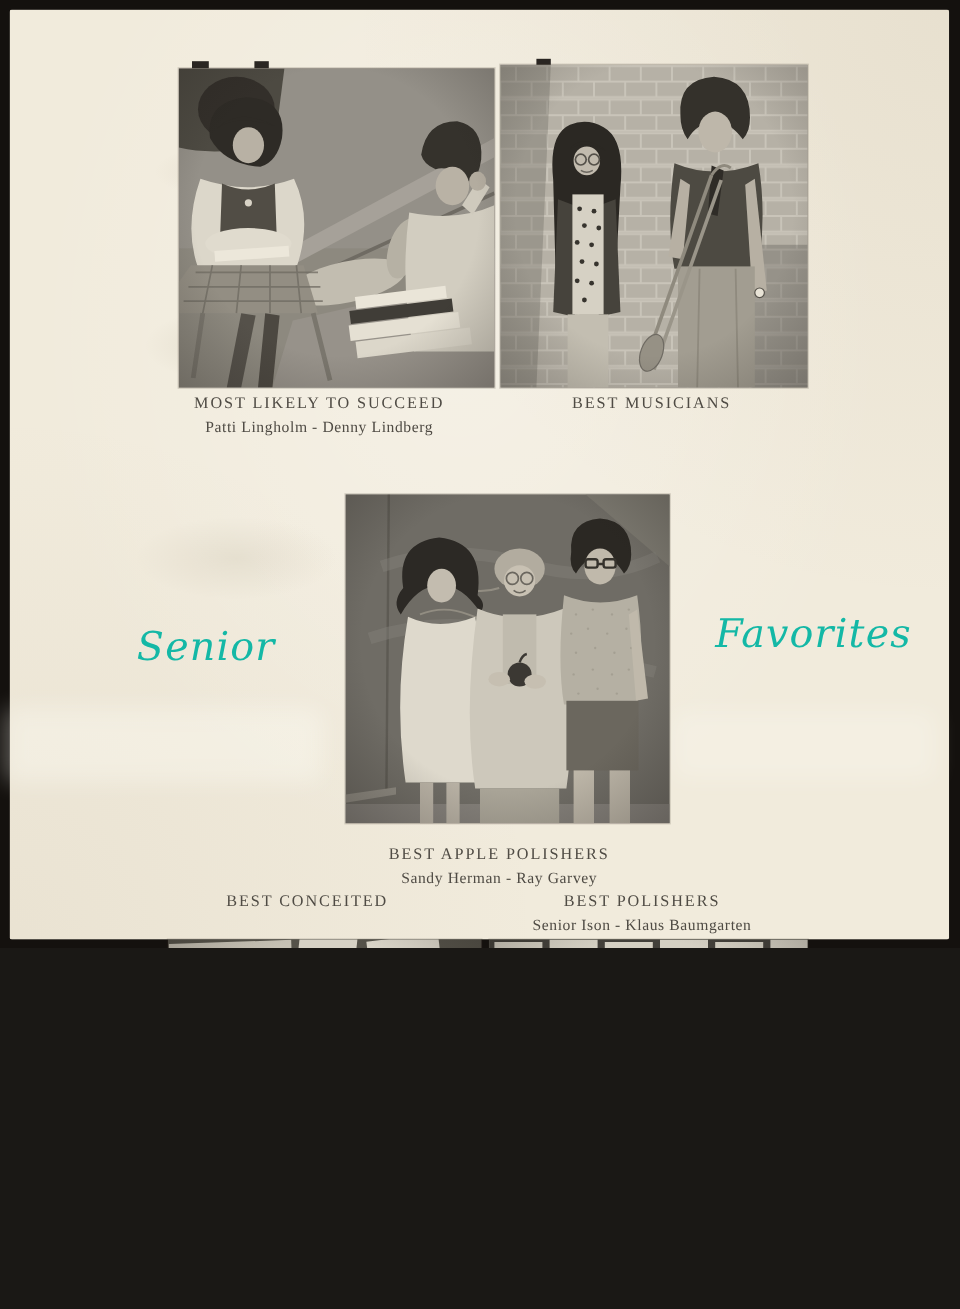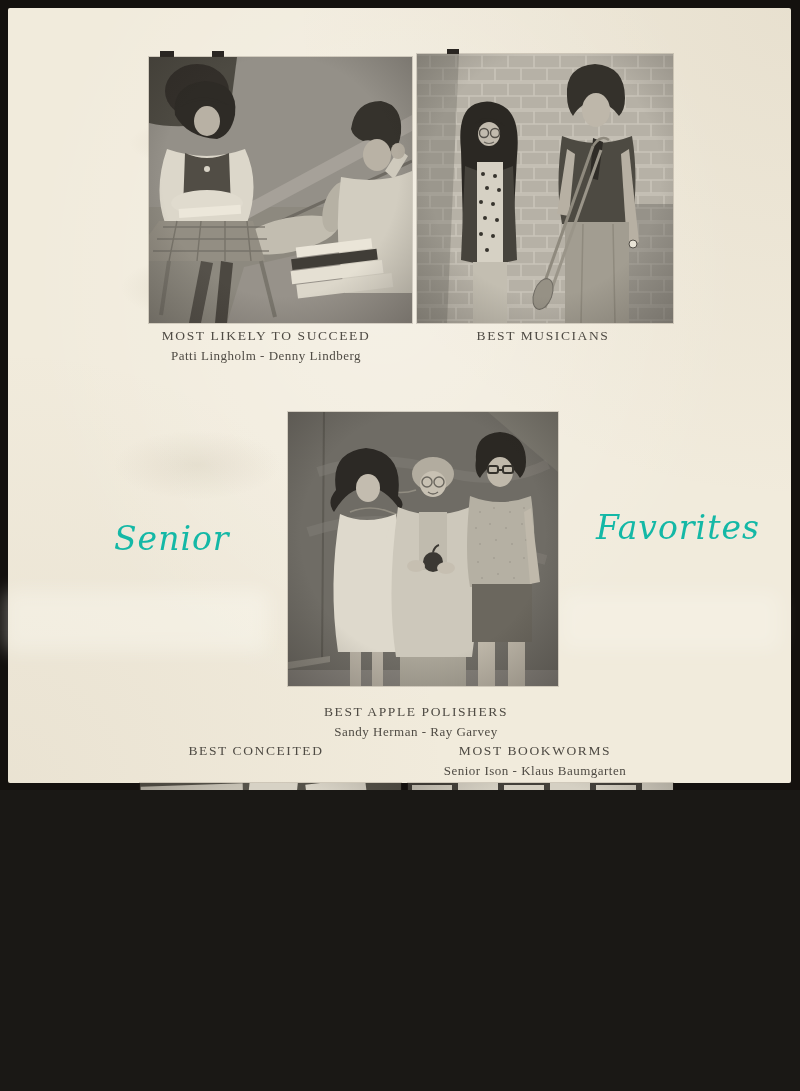--- a/index.html
+++ b/index.html
@@ -269,21 +269,21 @@
   <div class="cap" style="left:266px;top:691px;width:300px;margin-top:12px;">
     <div class="t">BEST APPLE POLISHERS</div>
     <div class="n">Sandy Herman - Ray Garvey</div>
   </div>
 
   <div class="cap" style="left:106px;top:742px;width:300px;">
     <div class="t">BEST CONCEITED</div>
   </div>
 
   <div class="cap" style="left:385px;top:742px;width:300px;">
-    <div class="t">MOST BOOKWORMS</div>
+    <div class="t">BEST POLISHERS</div>
     <div class="n">Senior Ison - Klaus Baumgarten</div>
   </div>
 
   <div class="photo" style="left:140px;top:783px;width:261px;height:257px;">
     <svg viewBox="0 0 261 257" preserveAspectRatio="none">
       <defs>
         <radialGradient id="vig4" cx="50%" cy="45%" r="75%">
           <stop offset="60%" stop-color="#1e1a16" stop-opacity="0"></stop>
           <stop offset="100%" stop-color="#1e1a16" stop-opacity=".28"></stop>
         </radialGradient>

